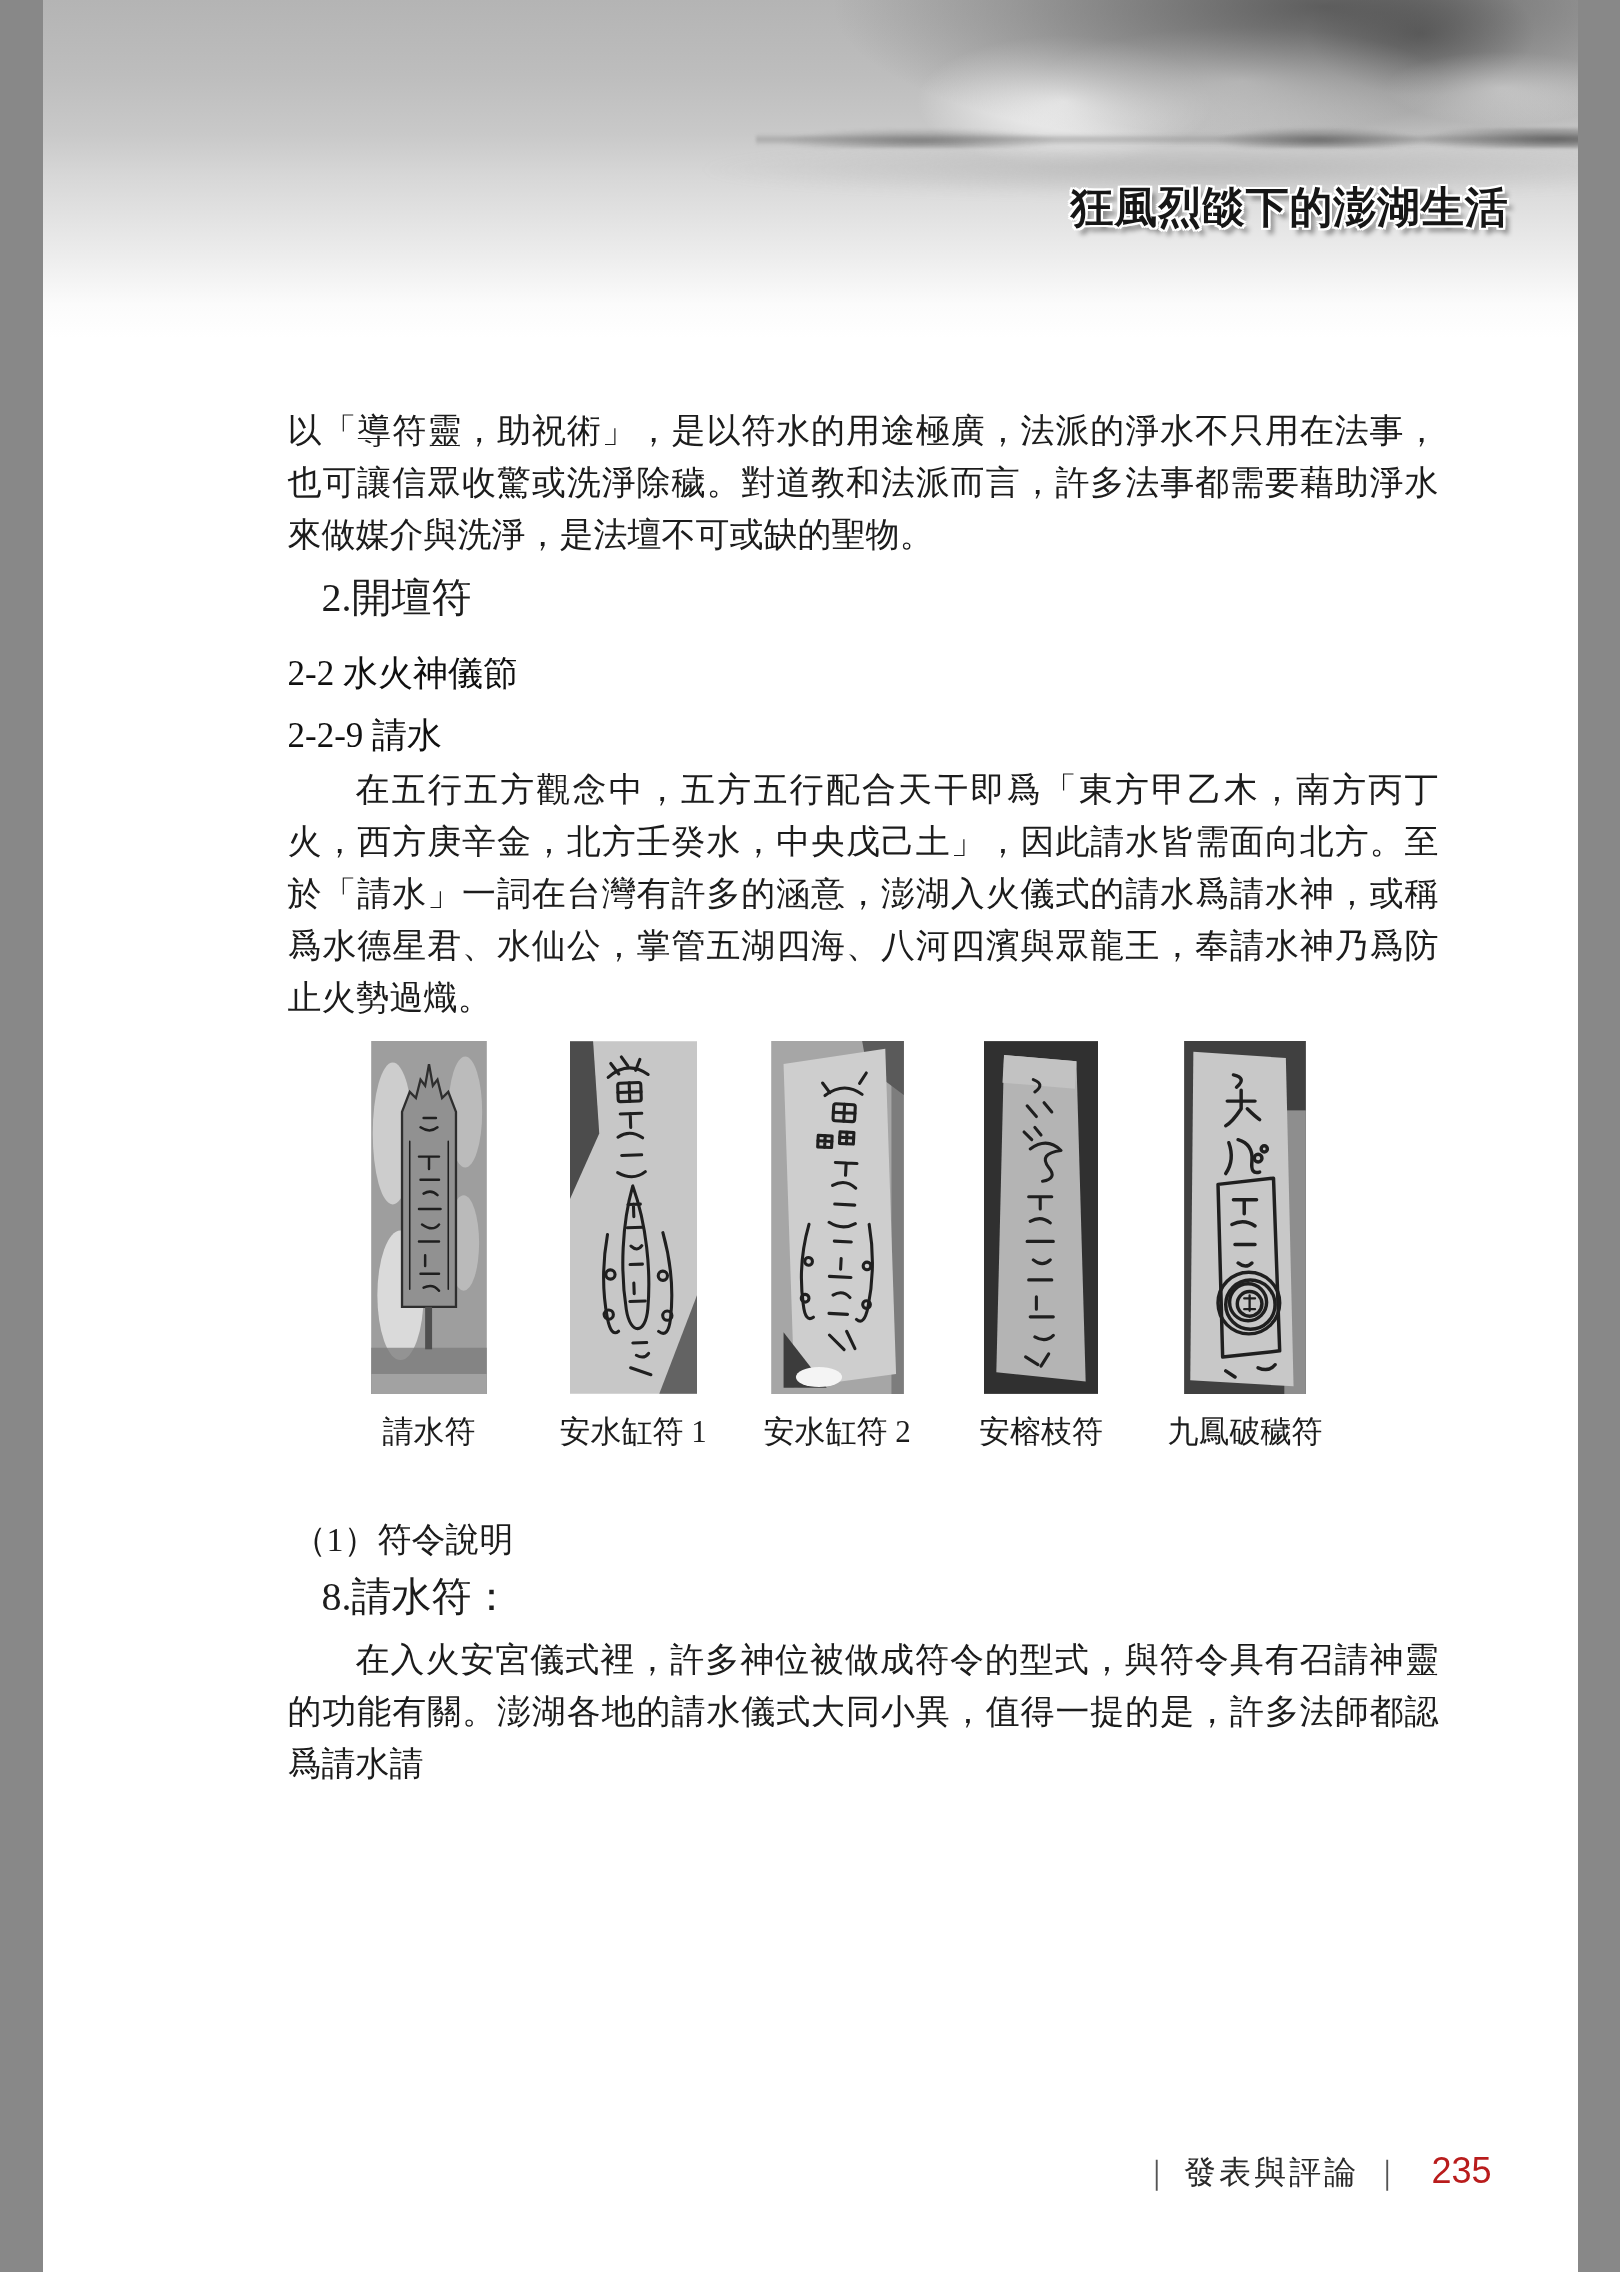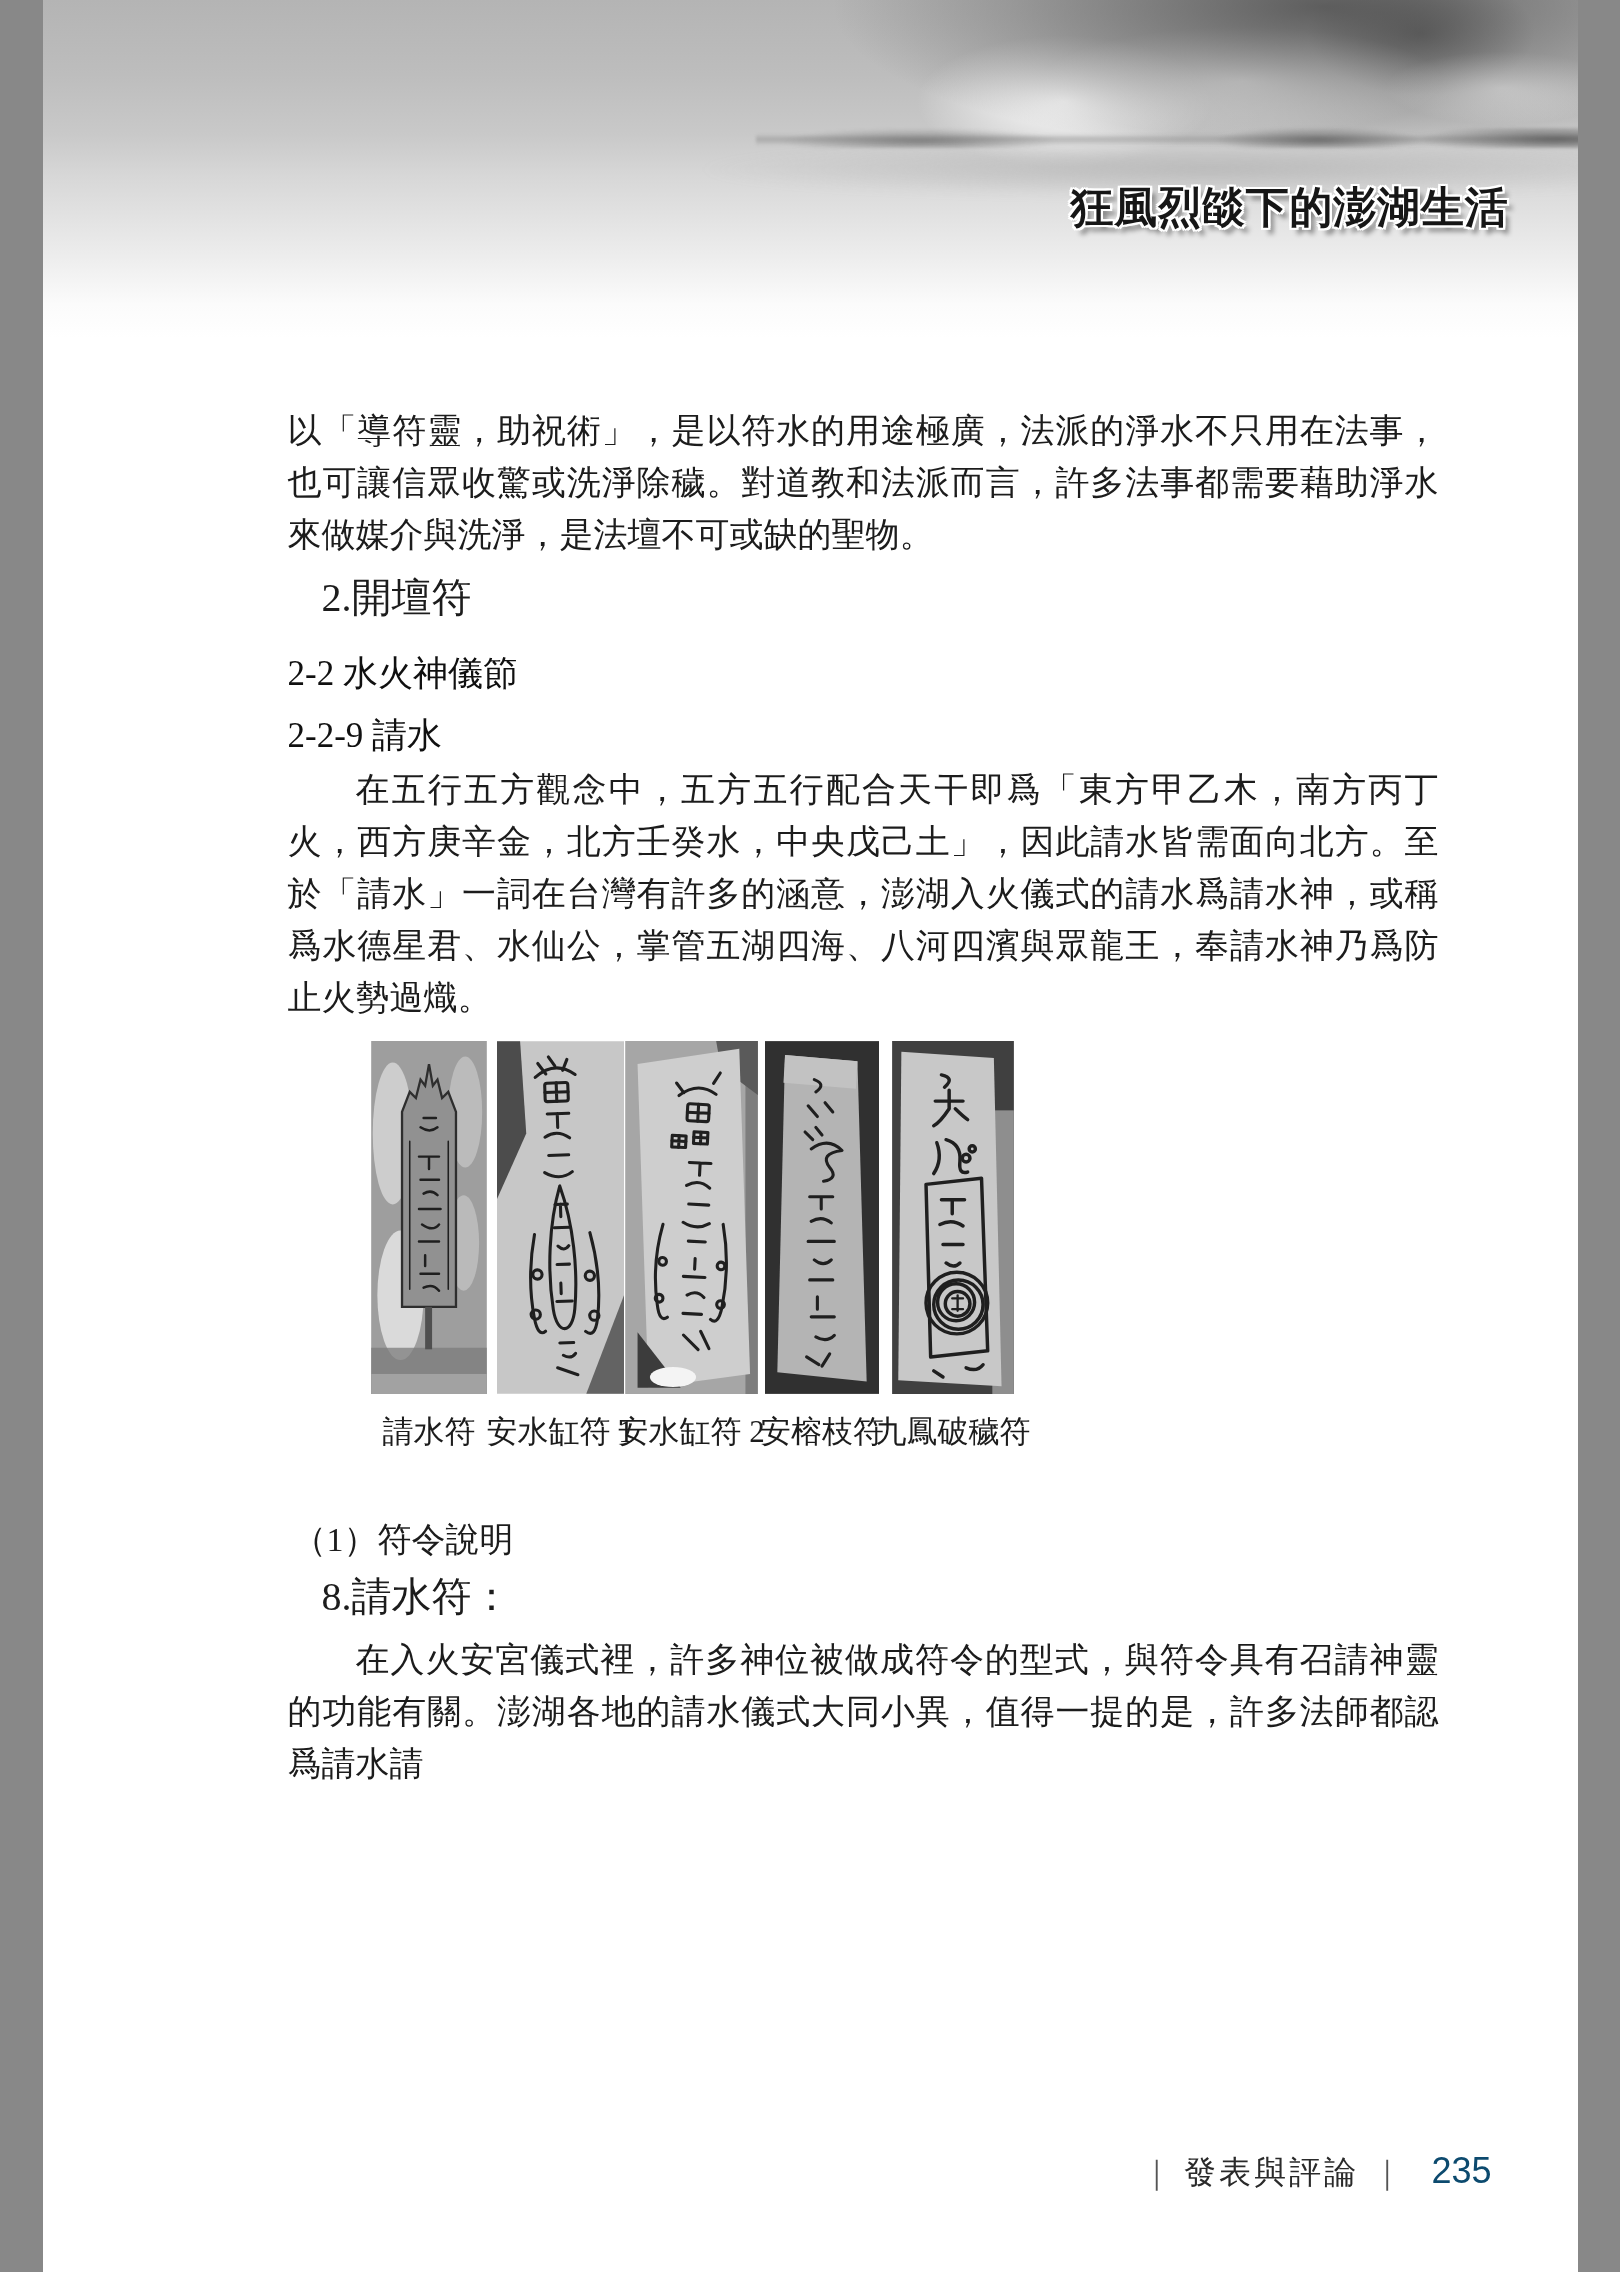--- a/index.html
+++ b/index.html
@@ -42,32 +42,32 @@
   #para-kaitan{margin-top:10.8px;}
   #h-item2{margin-top:10.8px;}
   #h-2-2{margin-top:21.6px;}
   #h-2-2-1{margin-top:4.6px;}
   #sub-overview{margin-top:4.6px;}
   #sub-fuling{margin-top:63px;}
   #h-item1{margin-top:4.6px;}
   #para-qingshui{margin-top:10.8px;}
 
   
-  #figures{margin-top:17px;display:flex;padding-left:76px;}
+  #figures{margin-top:17px;display:flex;padding-left:76px;gap:73px;}
   .figure{width:131px;display:flex;flex-direction:column;align-items:center;}
   .figure svg{display:block;}
   .caption{margin-top:18.5px;font-size:31px;line-height:39px;color:#1c1c1c;white-space:nowrap;}
   .tal{stroke:#1f1f1f;fill:none;stroke-linecap:round;stroke-linejoin:round;}
 
   
   #footer{position:absolute;top:2150px;right:86px;font-size:32px;line-height:42px;color:#2a2a2a;
           display:flex;align-items:baseline;}
   .sep{color:#555;font-family:"Liberation Sans",sans-serif;font-size:31px;margin:0 12.3px;font-weight:300;}
   #footer-section{letter-spacing:3.1px;}
-  #page-number{margin-left:17px;font-size:36px;color:#0c4a6e;font-family:"Liberation Sans",sans-serif;}
+  #page-number{margin-left:17px;font-size:36px;color:#b91c1c;font-family:"Liberation Sans",sans-serif;}
 </style>
 </head>
 <body>
 
 <div id="page">
 
   <div id="header-photo">
     <div id="horizon"></div>
     <div id="shore"></div>
   </div>

